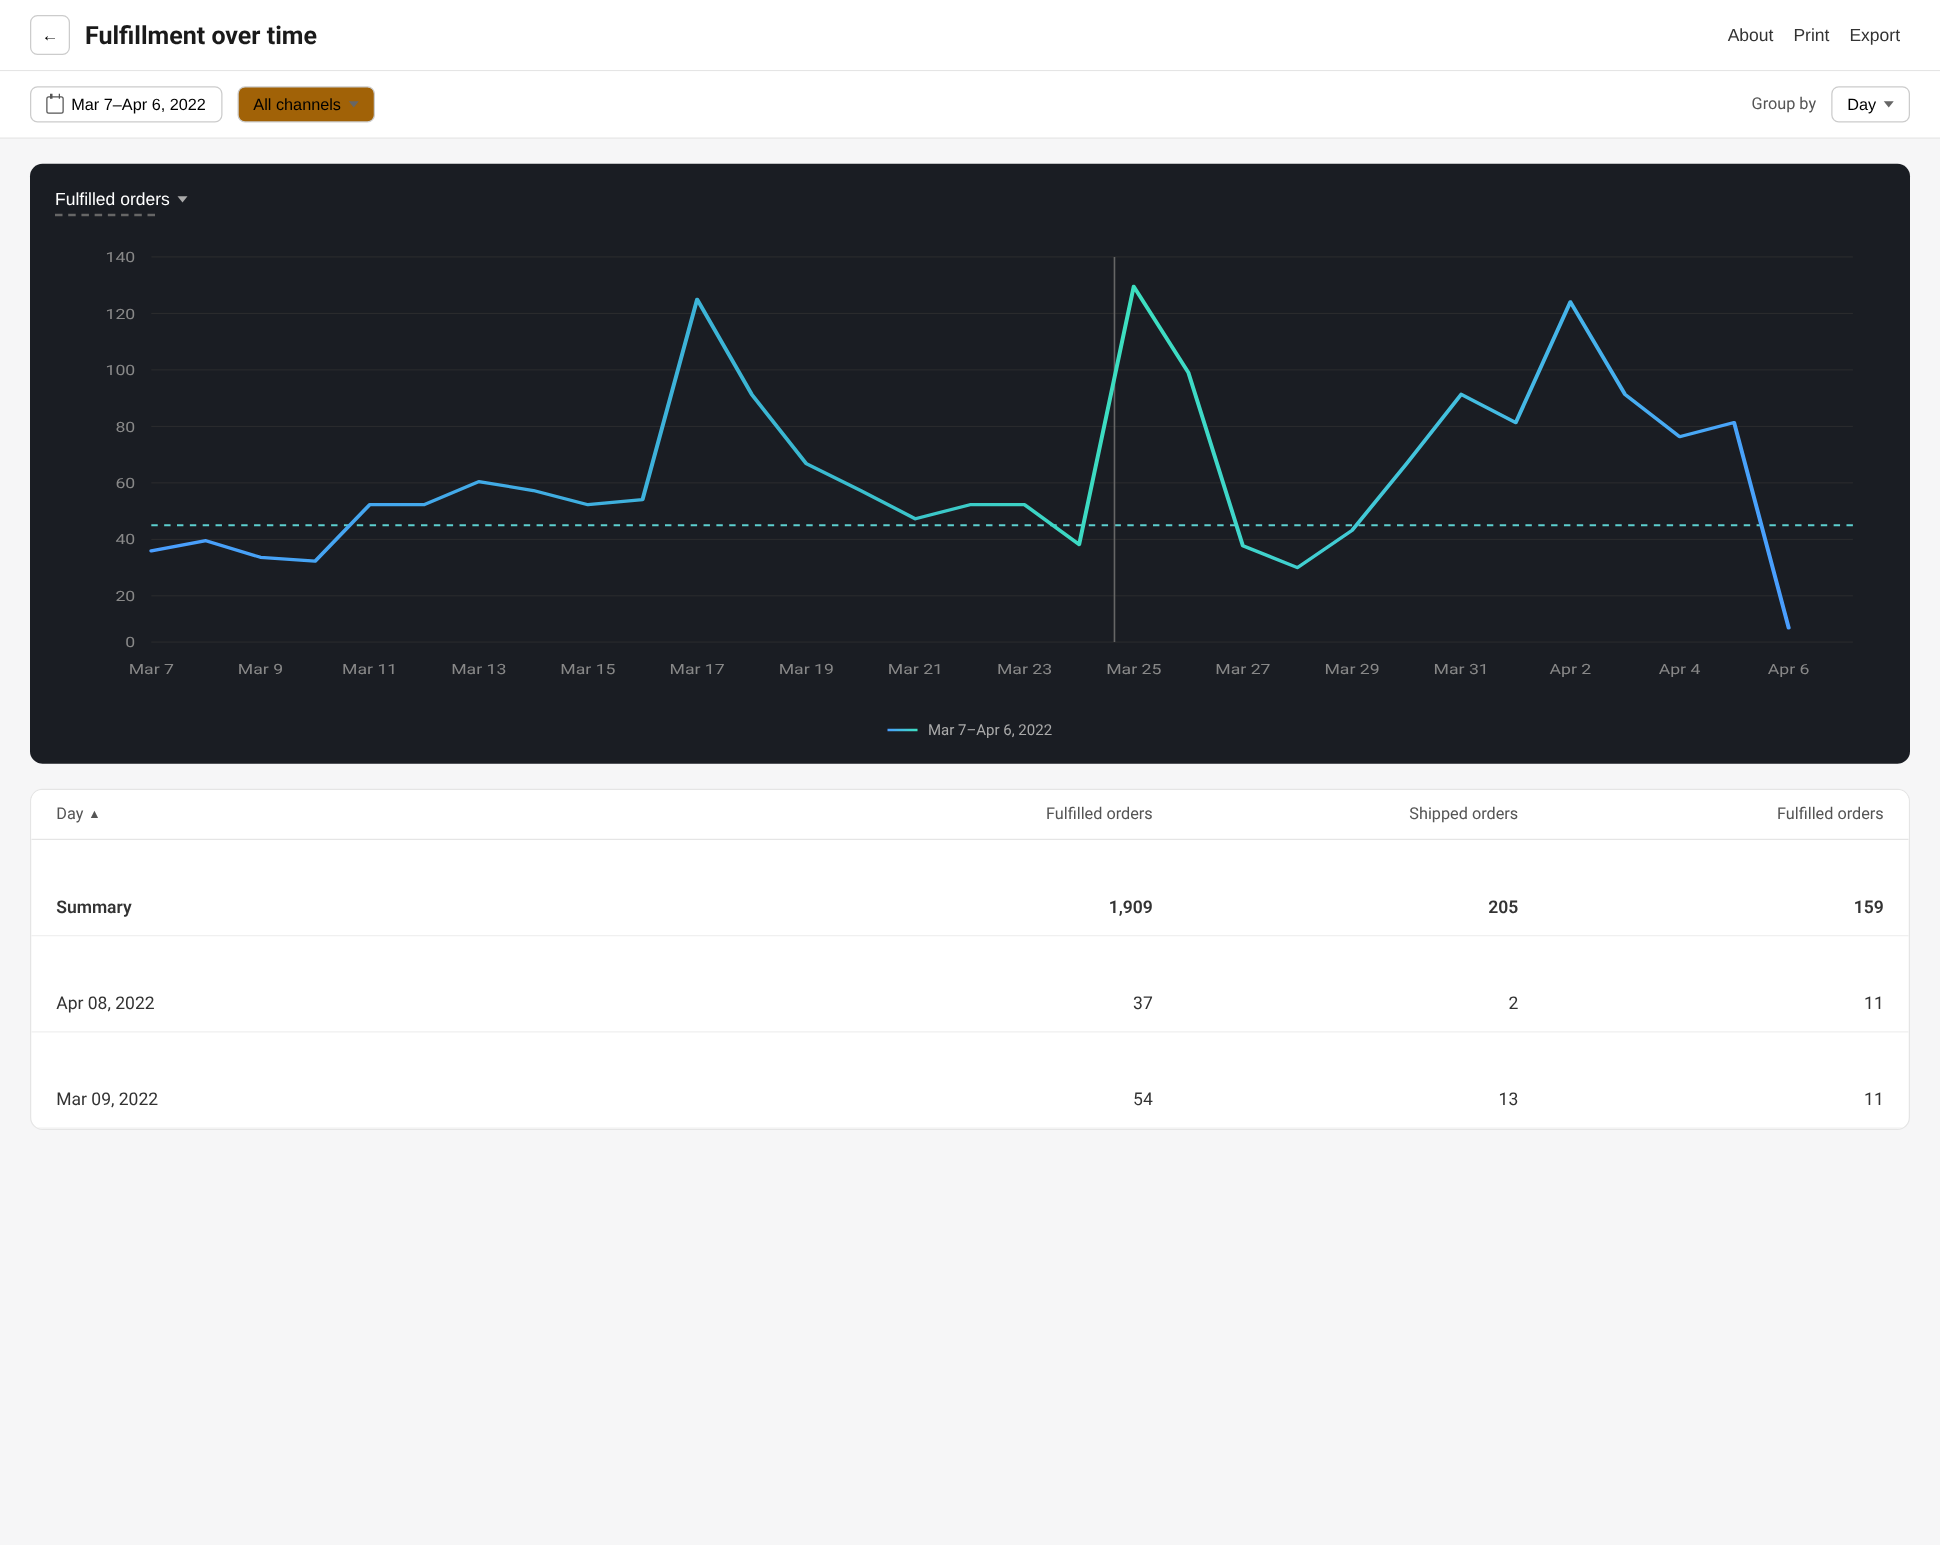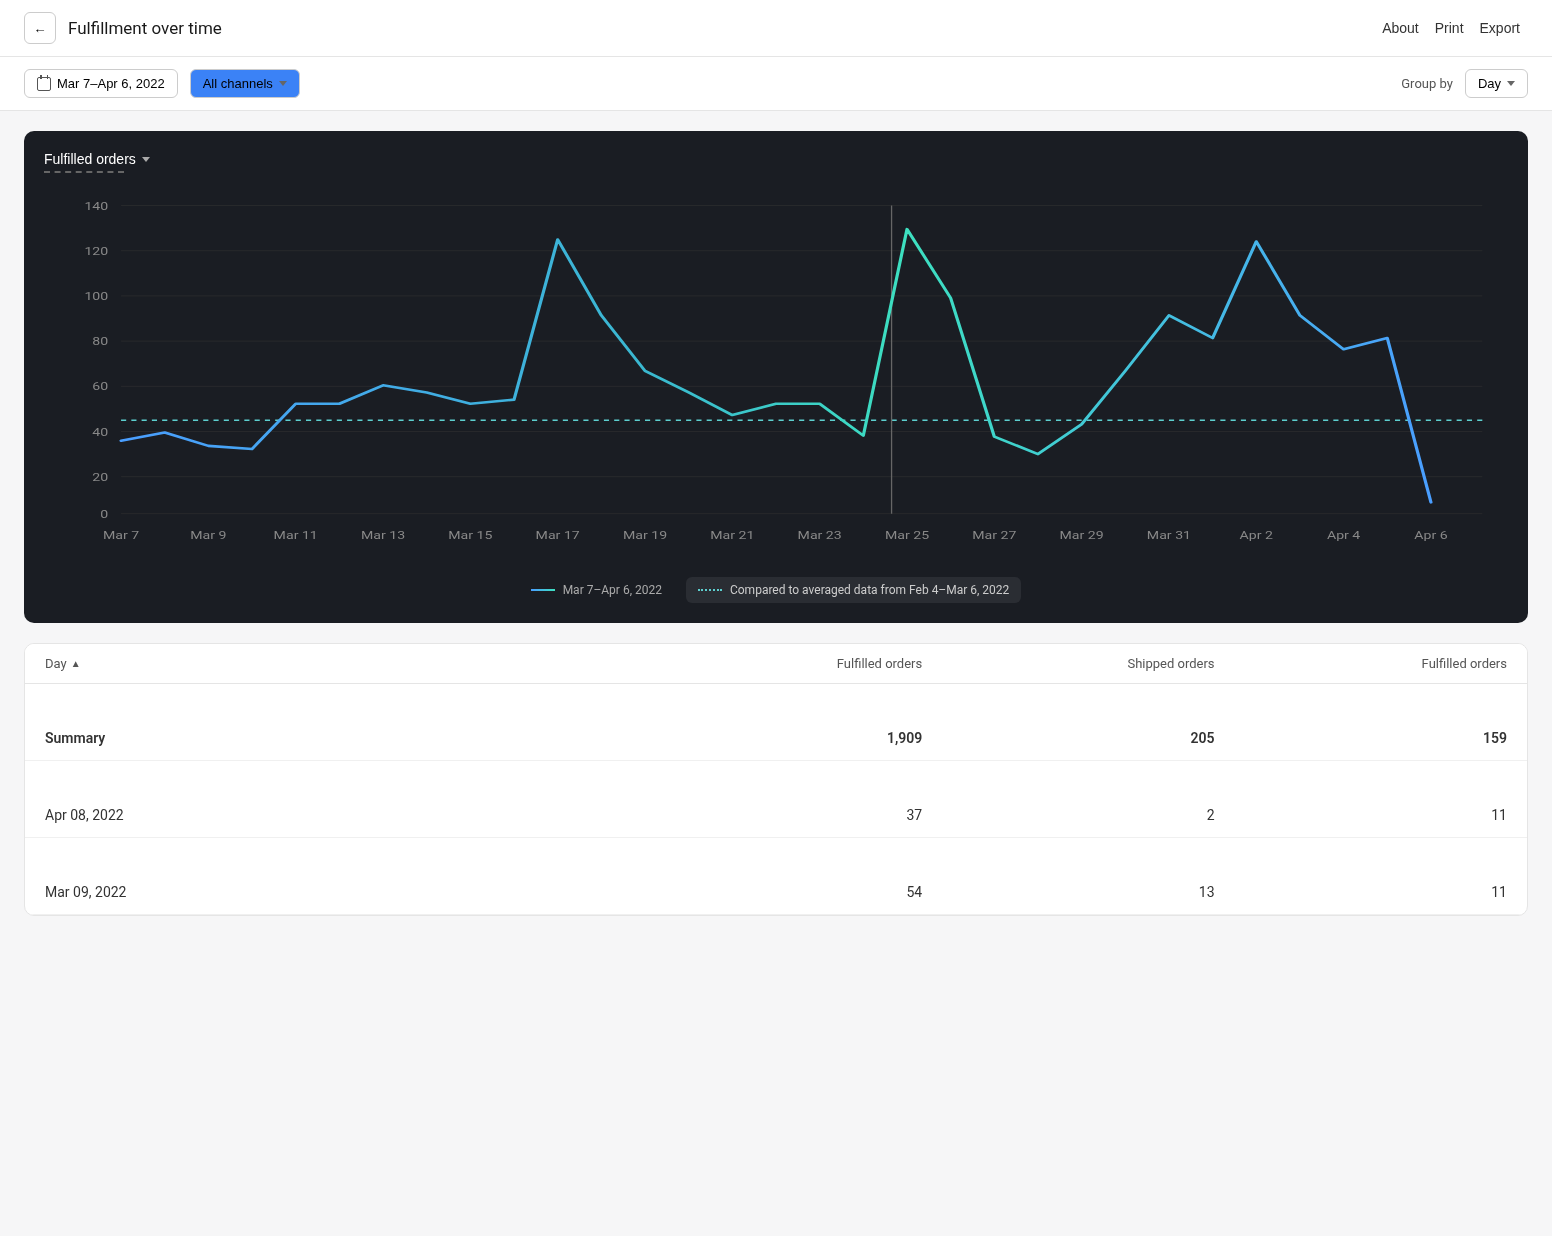--- a/index.html
+++ b/index.html
@@ -1,26 +1,26 @@
 <!DOCTYPE html>
 <html><head>
   <meta charset="utf-8">
   <style>
     * { box-sizing: border-box; margin: 0; padding: 0; }
     body { font-family: -apple-system, BlinkMacSystemFont, 'Segoe UI', Roboto, sans-serif; background: #f6f6f7; color: #1a1a1a; font-size: 14px; }
 
     .header { display: flex; align-items: center; padding: 12px 24px; background: #fff; border-bottom: 1px solid #e5e5e5; }
     .back-btn { width: 32px; height: 32px; border: 1px solid #ccc; border-radius: 6px; background: #fff; cursor: pointer; display: flex; align-items: center; justify-content: center; margin-right: 12px; }
-    .page-title { font-size: 17px; font-weight: 400; flex: 1; }
+    .page-title { font-size: 20px; font-weight: 700; flex: 1; }
     .header-actions { display: flex; }
     .header-action-btn { background: none; border: none; cursor: pointer; font-size: 14px; color: #333; padding: 4px 8px; }
 
     .toolbar { display: flex; align-items: center; padding: 12px 24px; background: #fff; border-bottom: 1px solid #e5e5e5; gap: 12px; }
     .date-btn { display: flex; align-items: center; gap: 6px; border: 1px solid #ccc; border-radius: 6px; padding: 6px 12px; background: #fff; cursor: pointer; font-size: 13px; }
-    .channel-btn { display: flex; align-items: center; gap: 6px; border: 1px solid #ccc; border-radius: 6px; padding: 6px 12px; background: #3b82f6; cursor: pointer; font-size: 13px; }
+    .channel-btn { display: flex; align-items: center; gap: 6px; border: 1px solid #ccc; border-radius: 6px; padding: 6px 12px; background: #a16207; cursor: pointer; font-size: 13px; }
     .group-by-section { margin-left: auto; display: flex; align-items: center; gap: 12px; font-size: 13px; color: #555; }
     .group-by-select { display: flex; align-items: center; gap: 6px; border: 1px solid #ccc; border-radius: 6px; padding: 6px 12px; background: #fff; cursor: pointer; font-size: 13px; }
 
     .main-content { padding: 20px 24px; }
 
     .chart-container { background: #1a1d23; border-radius: 10px; padding: 20px; margin-bottom: 20px; }
     .chart-header { margin-bottom: 12px; }
     .chart-title-btn { display: flex; align-items: center; gap: 6px; color: #fff; font-size: 14px; font-weight: 500; background: none; border: none; cursor: pointer; }
     .chart-legend-line { border: none; border-top: 2px dashed #666; width: 80px; margin-top: 4px; }
 
@@ -176,24 +176,20 @@
         <text x="1012" y="345" fill="#888" font-size="11" text-anchor="middle">Apr 4</text>
         <text x="1080" y="345" fill="#888" font-size="11" text-anchor="middle">Apr 6</text>
       </svg>
     </div>
 
     <div class="chart-legend">
       <div class="legend-item">
         <div style="width:24px;height:2px;background:linear-gradient(to right,#4a9eff,#3de0c0);"></div>
         <span>Mar 7–Apr 6, 2022</span>
       </div>
-      <div class="legend-item legend-label-dark">
-        <div style="width:24px;height:0;border-top:2px dotted #5dcfcf;"></div>
-        <span style="color:#ccc;">Compared to averaged data from Feb 4–Mar 6, 2022</span>
-      </div>
     </div>
   </div>
 
   <div class="table-section">
     <div class="table-header">
       <div class="col-header" style="cursor:pointer;">
         <span>Day</span>
         <span class="sort-icon">▲</span>
       </div>
       <div class="col-header" style="cursor:pointer;">Fulfilled orders</div>

